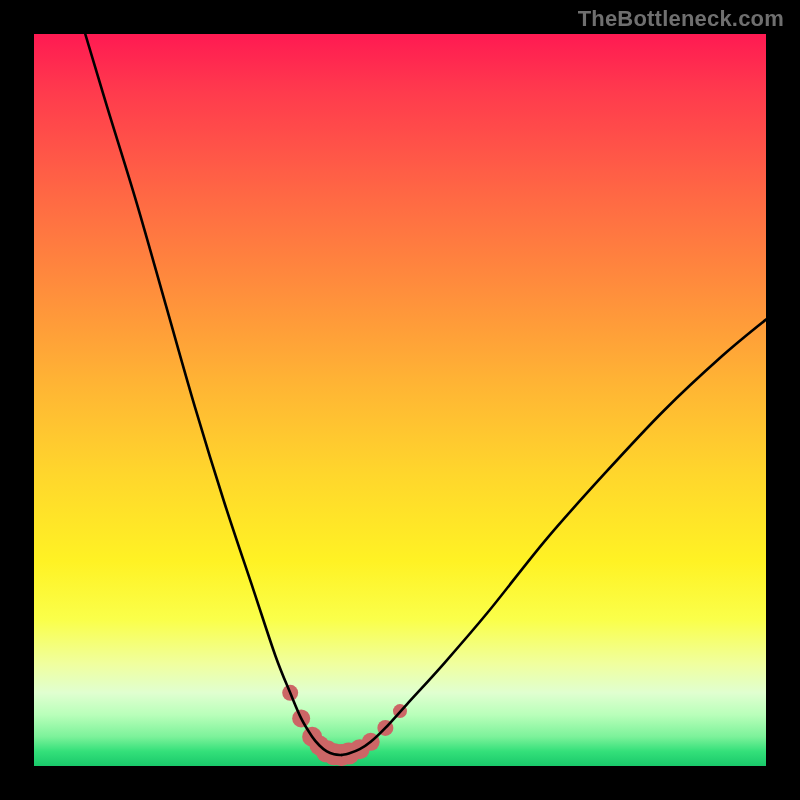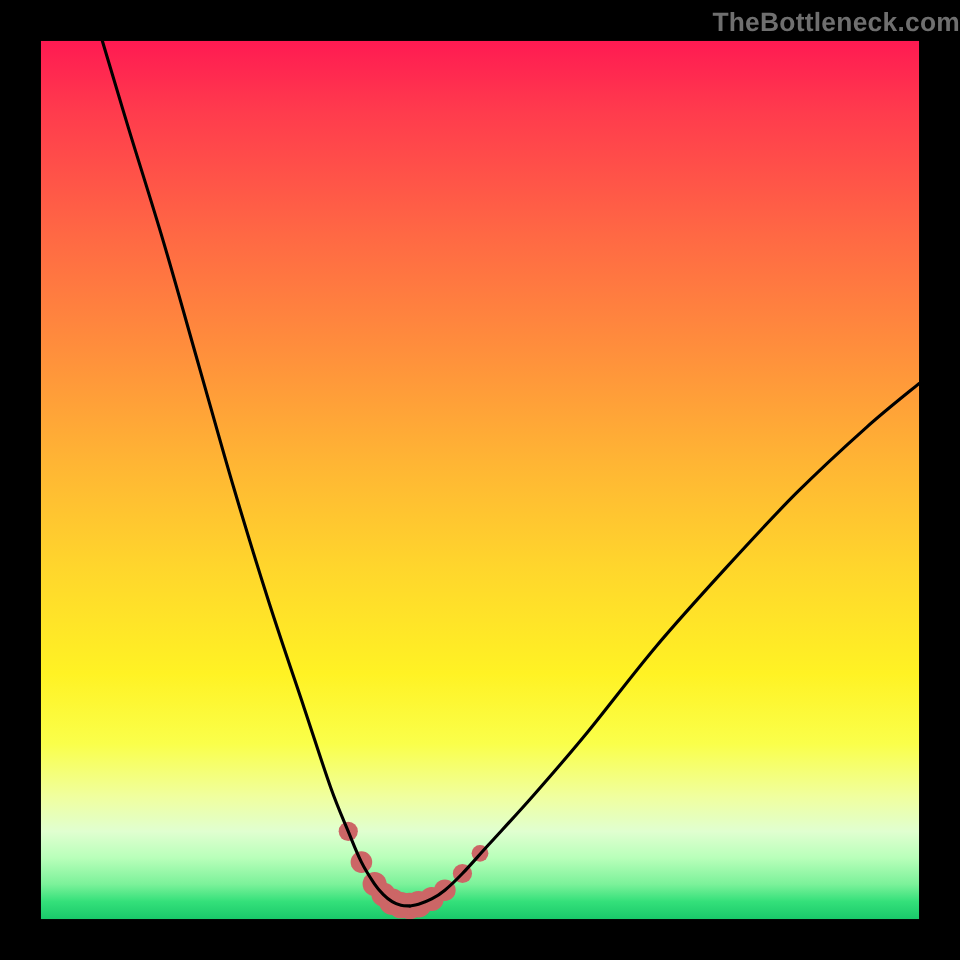--- a/index.html
+++ b/index.html
@@ -14,21 +14,21 @@
     position: absolute;
     top: 0;
     left: 0;
     width: 800px;
     height: 800px;
     background: #000;
   }
   .watermark {
     position: absolute;
     top: 6px;
-    right: 0;
+    right: 16px;
     color: #6f6f6f;
     font-family: Arial, Helvetica, sans-serif;
     font-size: 22px;
     font-weight: 600;
     letter-spacing: 0.2px;
     z-index: 10;
   }
   .plot {
     position: absolute;
     top: 34px;

